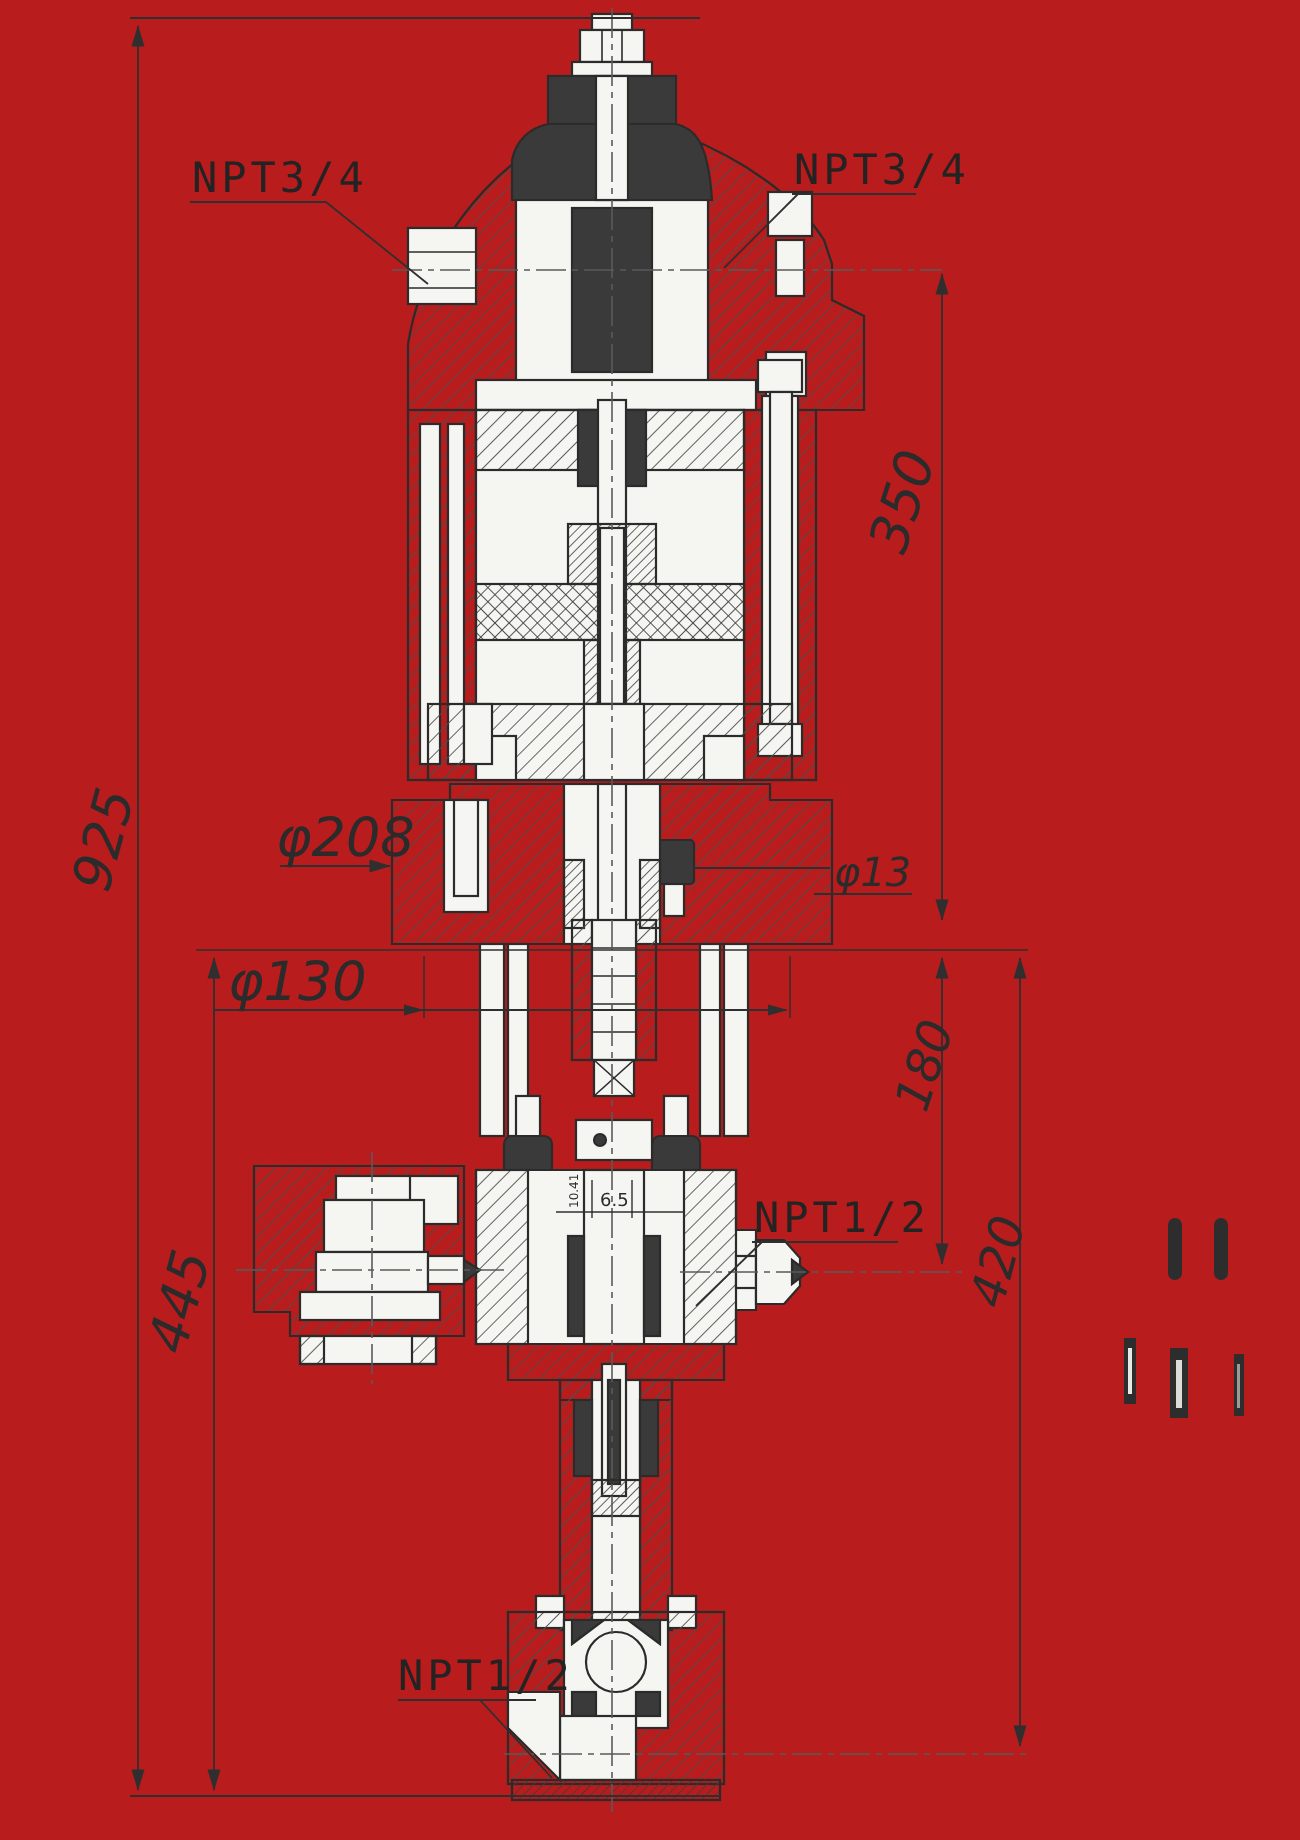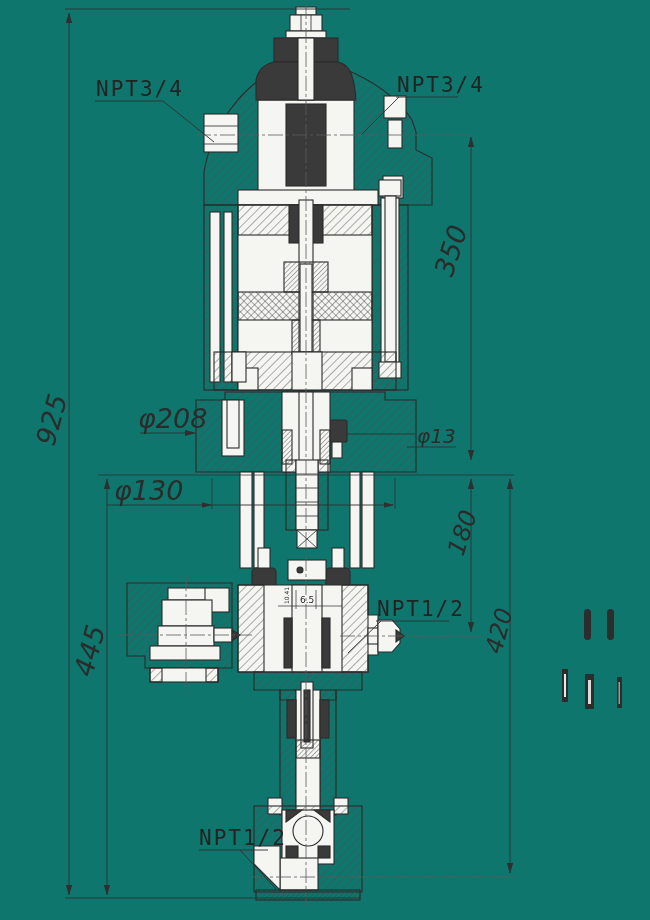--- a/index.html
+++ b/index.html
@@ -1,18 +1,18 @@
 <!DOCTYPE html>
 <html><head>
 <meta charset="utf-8">
 <style>
   html,body{margin:0;padding:0;background:#e8e8e6;}
   .page{
     position:relative;width:650px;height:920px;margin:0 auto;
-    background:#0f766e;overflow:hidden;
+    background:#b91c1c;overflow:hidden;
     font-family:"DejaVu Sans",sans-serif;
   }
   svg{display:block}
   .npt{
     font-family:"DejaVu Sans Mono","Liberation Mono",monospace;
     font-size:21px;letter-spacing:2px;fill:#232323;
   }
   .dim{
     font-family:"DejaVu Sans",sans-serif;
     font-style:italic;fill:#2b2b2b;

